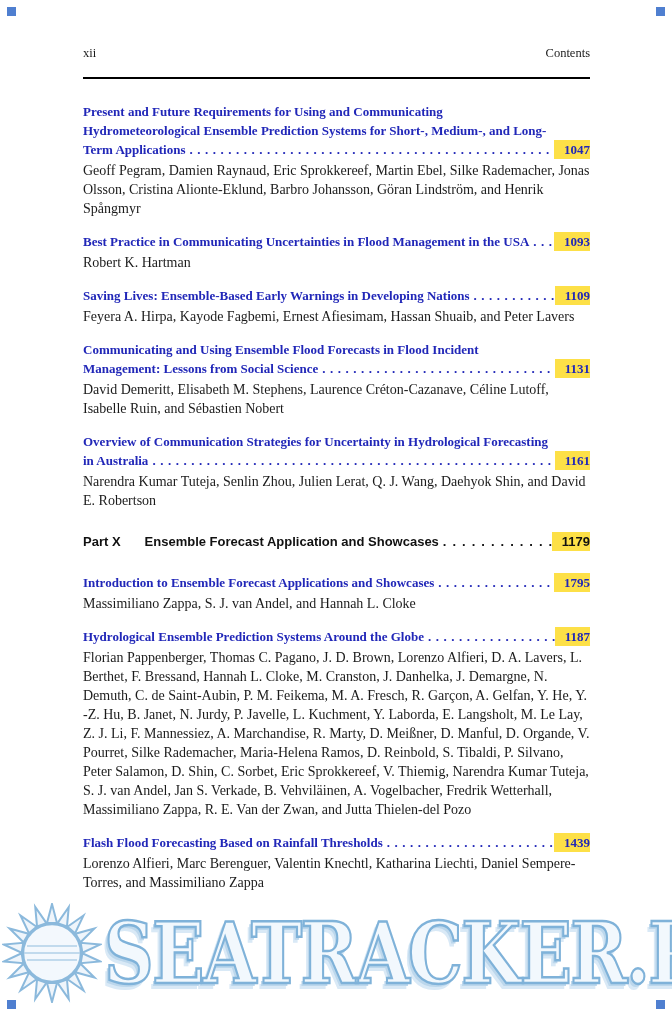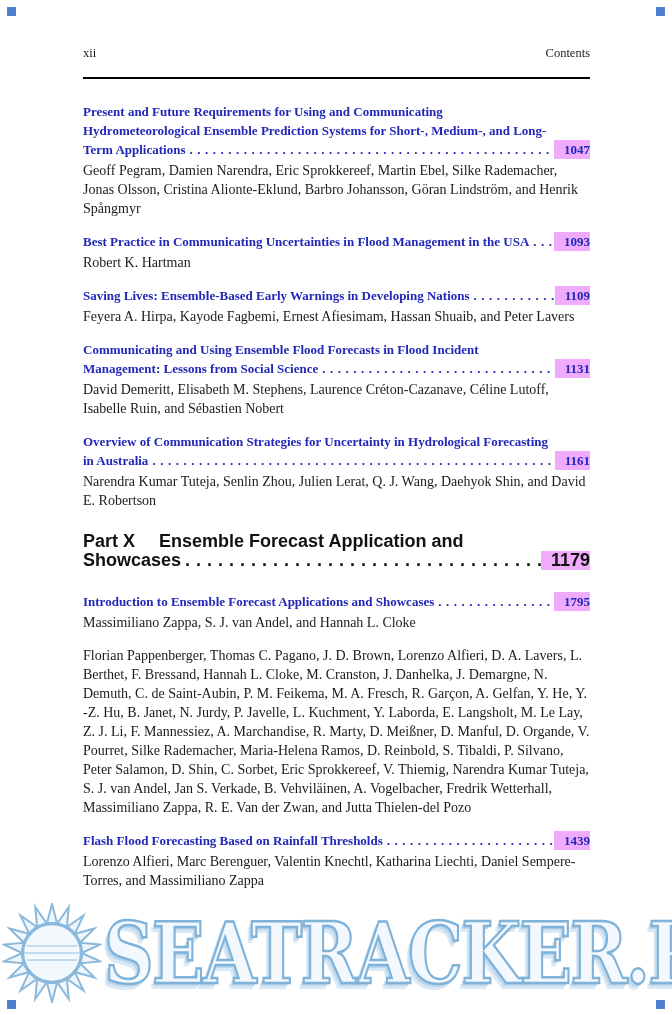--- a/index.html
+++ b/index.html
@@ -44,39 +44,39 @@
     vertical-align:baseline;
   }
   .dots::after{
     content:"...................................................................................................";
     letter-spacing:4.5px;
     font-weight:bold;
   }
   .pg{
     position:absolute;
     right:0;bottom:0;
-    background:#f0abfc;
+    background:#fde047;
     padding-left:10px;
     font-weight:bold;
     line-height:19px;
   }
   .authors{
     margin-top:2px;
     font-size:14px;
     line-height:19px;
     color:#1b1b1b;
   }
   .part-line{
     position:relative;
     overflow:hidden;
     padding-right:44px;
     margin:22px 0 22px;
     font-family:"Liberation Sans","DejaVu Sans",sans-serif;
     font-weight:bold;
-    font-size:18px;
+    font-size:13px;
     line-height:19px;
     color:#111111;
   }
   .part-line .part-label{margin-right:24px;}
   .part-line .dots::after{letter-spacing:6px;}
   .part-line .pg{font-family:"Liberation Sans","DejaVu Sans",sans-serif;}
   
   .watermark{
     position:absolute;
     left:2px;bottom:12px;
@@ -125,21 +125,21 @@
       <span>Contents</span>
     </div>
 
     <div class="entries">
 
       <section class="toc-entry">
         <div class="title-line">
           <span>Present and Future Requirements for Using and Communicating Hydrometeorological Ensemble Prediction Systems for Short-, Medium-, and Long-Term Applications</span><span class="dots"></span>
           <span class="pg">1047</span>
         </div>
-        <div class="authors">Geoff Pegram, Damien Narendra, Eric Sprokkereef, Martin Ebel, Silke Rademacher, Jonas Olsson, Cristina Alionte-Eklund, Barbro Johansson, Göran Lindström, and Henrik Spångmyr</div>
+        <div class="authors">Geoff Pegram, Damien Raynaud, Eric Sprokkereef, Martin Ebel, Silke Rademacher, Jonas Olsson, Cristina Alionte-Eklund, Barbro Johansson, Göran Lindström, and Henrik Spångmyr</div>
       </section>
 
       <section class="toc-entry">
         <div class="title-line">
           <span>Best Practice in Communicating Uncertainties in Flood Management in the USA</span><span class="dots"></span>
           <span class="pg">1093</span>
         </div>
         <div class="authors">Robert K. Hartman</div>
       </section>
 
@@ -174,20 +174,24 @@
 
       <section class="toc-entry">
         <div class="title-line">
           <span>Introduction to Ensemble Forecast Applications and Showcases</span><span class="dots"></span>
           <span class="pg">1795</span>
         </div>
         <div class="authors">Massimiliano Zappa, S. J. van Andel, and Hannah L. Cloke</div>
       </section>
 
       <section class="toc-entry">
+        <div class="title-line">
+          <span>Hydrological Ensemble Prediction Systems Around the Globe</span><span class="dots"></span>
+          <span class="pg">1187</span>
+        </div>
         <div class="authors">Florian Pappenberger, Thomas C. Pagano, J. D. Brown, Lorenzo Alfieri, D. A. Lavers, L. Berthet, F. Bressand, Hannah L. Cloke, M. Cranston, J. Danhelka, J. Demargne, N. Demuth, C. de Saint-Aubin, P. M. Feikema, M. A. Fresch, R. Garçon, A. Gelfan, Y. He, Y. -Z. Hu, B. Janet, N. Jurdy, P. Javelle, L. Kuchment, Y. Laborda, E. Langsholt, M. Le Lay, Z. J. Li, F. Mannessiez, A. Marchandise, R. Marty, D. Meißner, D. Manful, D. Organde, V. Pourret, Silke Rademacher, Maria-Helena Ramos, D. Reinbold, S. Tibaldi, P. Silvano, Peter Salamon, D. Shin, C. Sorbet, Eric Sprokkereef, V. Thiemig, Narendra Kumar Tuteja, S. J. van Andel, Jan S. Verkade, B. Vehviläinen, A. Vogelbacher, Fredrik Wetterhall, Massimiliano Zappa, R. E. Van der Zwan, and Jutta Thielen-del Pozo</div>
       </section>
 
       <section class="toc-entry">
         <div class="title-line">
           <span>Flash Flood Forecasting Based on Rainfall Thresholds</span><span class="dots"></span>
           <span class="pg">1439</span>
         </div>
         <div class="authors">Lorenzo Alfieri, Marc Berenguer, Valentin Knechtl, Katharina Liechti, Daniel Sempere-Torres, and Massimiliano Zappa</div>
       </section>

